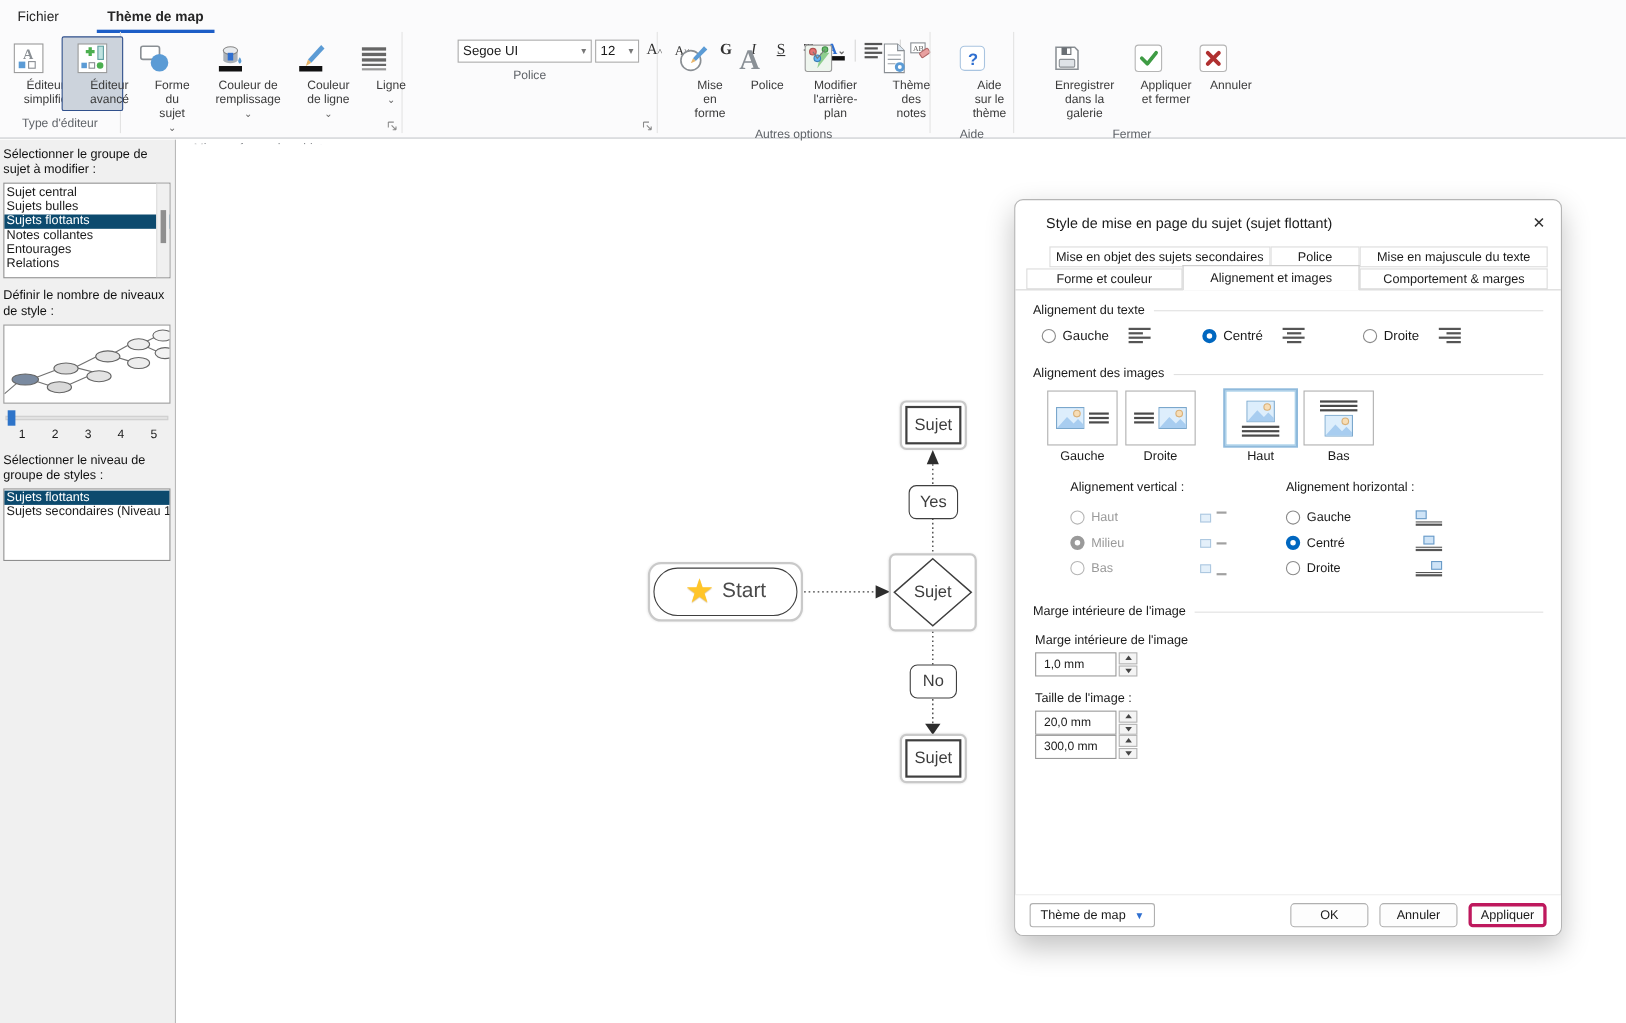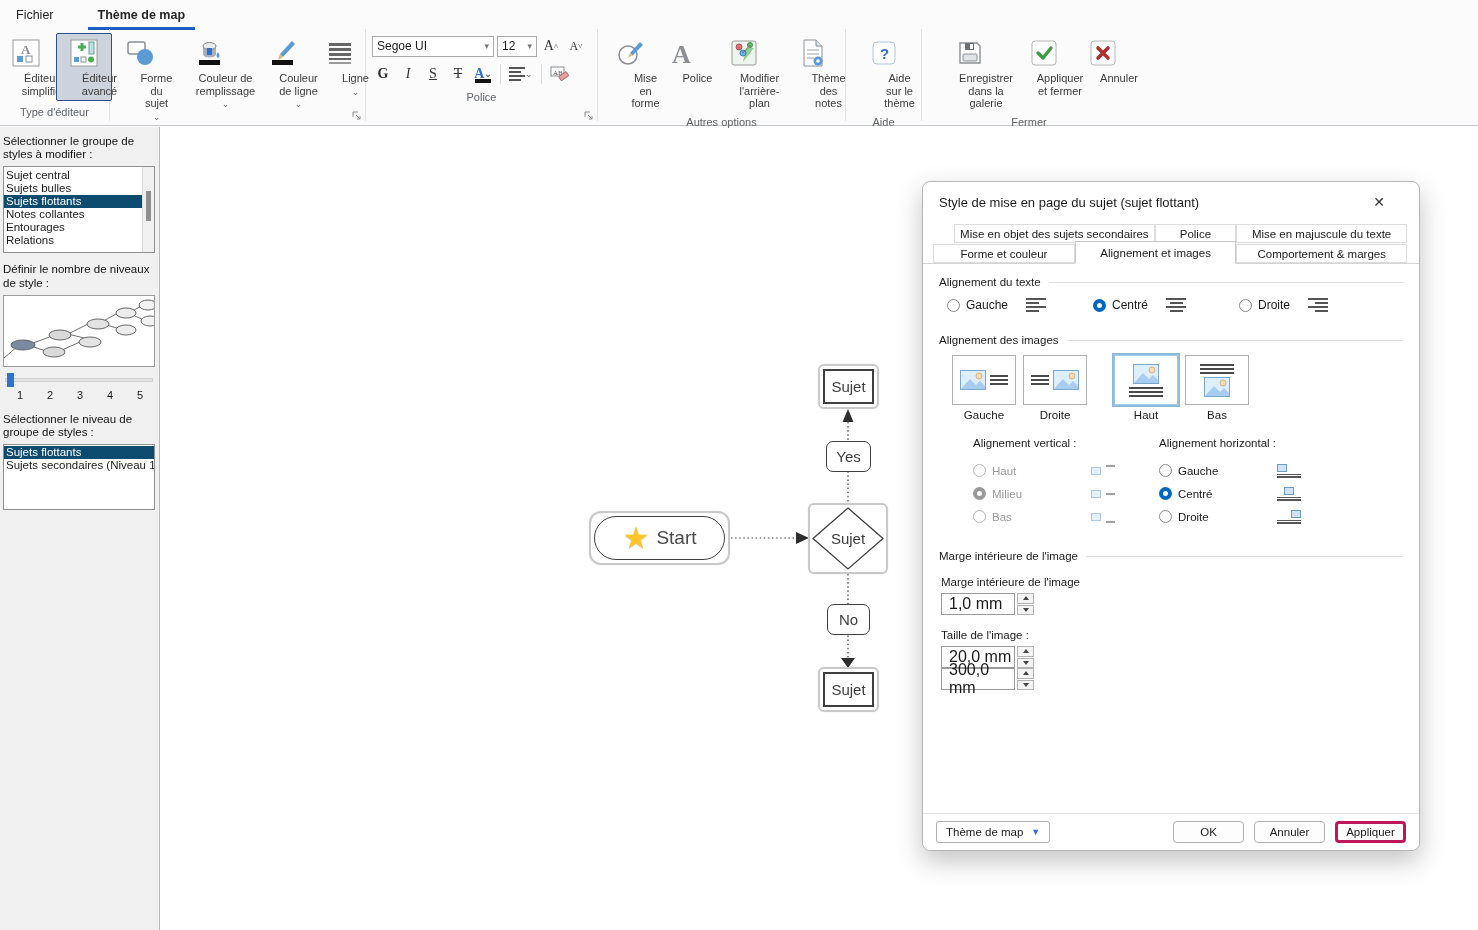--- a/index.html
+++ b/index.html
@@ -18,21 +18,21 @@
   .rgroup { position:relative; display:flex; flex-direction:column; border-right:1px solid #e3e3e3; padding:2px 4px 0 4px; }
   .rgroup-content { display:flex; flex:1; align-items:flex-start; gap:2px; padding-top:2px; }
   .rgroup-label { text-align:center; font-size:11px; color:#5f6368; padding:2px 0 3px; }
   .rbtn { display:flex; flex-direction:column; align-items:center; width:56px; padding:3px 1px;
           border:1px solid transparent; border-radius:2px; }
   .rbtn .ric { height:32px; display:flex; align-items:center; justify-content:center; }
   .rbtn .rlabel { font-size:11px; line-height:1.15; text-align:center; color:#3b3b3b; margin-top:3px;margin-left:32px; }
   .rbtn.selected { background:#ccd3dc; border:1px solid #30508c; }
   .chev { font-size:9px; color:#666; line-height:1; }
   .launcher { position:absolute; right:3px; bottom:4px; width:10px; height:10px; }
-  .fontgrid { display:flex; flex-direction:column; gap:6px; padding:4px 2px; }
+  .fontgrid { display:flex; gap:18px; padding:4px 2px;margin-left:44px; }
   .fontrow { display:flex; align-items:center; gap:3px; }
   .combo { border:1px solid #ababab; background:#fff; height:21px; display:flex;
            align-items:center; font-size:12px; padding:0 4px; justify-content:space-between; }
   .combo .carrow { color:#777; font-size:9px; margin-left:6px; }
   .sbtn { min-width:22px; height:22px; display:flex; align-items:center; justify-content:center;
           font-family:"Liberation Serif", serif; font-size:14px; color:#333; padding:0 2px; }
   .sbtn.b { font-weight:bold; }
   .sbtn.i { font-style:italic; }
   .sbtn.u { text-decoration:underline; }
   .sbtn.s { text-decoration:line-through; }
@@ -75,22 +75,22 @@
                  font-size:15px; color:#3d3d3d; }
   .start-inner { position:absolute; inset:3px; border:1.4px solid #3f3f3f; border-radius:25px;
                  background:#fff; display:flex; align-items:center; justify-content:center; gap:7px; }
   .star { color:#ffc529; font-size:30px; line-height:1; text-shadow:0 1px 1px rgba(180,120,0,.45); }
   .start-txt { font-size:19px; color:#4a4a4a; }
 
   
   .dialog { position:absolute; left:922px; top:181px; width:498px; height:670px; background:#fff;
             border:1px solid #b5b5b5; border-radius:8px; box-shadow:0 10px 26px rgba(0,0,0,.24);
             font-size:12px; }
-  .dlg-title { display:flex; justify-content:space-between; align-items:center; padding:10px 28px 4px 16px;
-               font-size:13px; }
+  .dlg-title { display:flex; justify-content:space-between; align-items:center; padding:10px 8px 4px 16px;
+               font-size:13px;margin-left:12px; }
   .dlg-close { font-size:14px; color:#333; padding:2px 6px; }
   .tabrow { display:flex; position:relative; }
   .tabrow1 { margin:8px 12px 0 31px; }
   .tabrow2 { margin:0 12px 0 10px; }
   .dtab { height:19px; line-height:18px; text-align:center; font-size:11.5px; background:#fff;
           border:1px solid #dcdcdc; overflow:hidden; white-space:nowrap; }
   .tabrow1 .dtab:nth-child(1){ width:202px; } .tabrow1 .dtab:nth-child(2){ width:82px; }
   .tabrow1 .dtab:nth-child(3){ width:172px; }
   .tabrow2 .dtab:nth-child(1){ width:143px; margin-top:1px; }
   .tabrow2 .dtab:nth-child(3){ width:172px; margin-top:1px; }
@@ -117,42 +117,42 @@
   .imgbtn.col { flex-direction:column; gap:3px; }
   .threelines { display:flex; flex-direction:column; gap:2px; }
   .threelines i { display:block; height:2px; background:#4a4a4a; width:18px; }
   .threelines.wide i { width:34px; }
   .imglabels { display:flex; margin:4px 0 0 13px; font-size:11.5px; }
   .imglabels span { width:64px; text-align:center; }
   .imglabels span + span { margin-left:7px; }
   .imglabels span.sep { margin-left:27px; }
   .aligncols { display:flex; margin:16px 0 0 34px; }
   .acol { width:152px; }
-  .acol + .acol { margin-left:34px; }
+  .acol + .acol { margin-left:44px; }
   .acol-h { font-size:11.5px; margin-bottom:10px; }
   .acol .optrow { height:23px; }
   .acol .optrow .lbl { width:52px; }
   .acol .optrow .micon { margin-left:auto; margin-right:10px; }
   .dis-txt { color:#9a9a9a; }
   .micon { position:relative; width:24px; height:14px; }
   .micon .pic { position:absolute; width:10px; height:8px; background:#cfe4f7; border:1px solid #6b9cc8; }
   .micon .ln { position:absolute; height:2px; background:#555; }
   
   .mv .pic { left:0; top:3px; }
   .mv .ln { width:9px; right:0; }
   .mv.top .ln { top:1px; } .mv.mid .ln { top:6px; } .mv.bot .ln { bottom:1px; }
   
   .mh .ln { left:0; right:0; bottom:0; }
   .mh .ln2 { position:absolute; left:0; right:0; bottom:3px; height:1px; background:#555; }
   .mh .pic { top:0; }
   .mh.left .pic { left:0; } .mh.center .pic { left:7px; } .mh.right .pic { right:0; }
   .field-label { font-size:11.5px; margin:14px 0 5px 2px; }
   .spin { display:flex; margin-left:2px; }
   .spin-val { width:74px; height:22px; border:1px solid #999; background:#fff; display:flex;
-              align-items:center; padding-left:7px; font-size:16px; }
+              align-items:center; padding-left:7px; font-size:11px; }
   .spin-btns { width:17px; margin-left:2px; display:flex; flex-direction:column; gap:1px; height:22px; }
   .spin-btn { flex:1; border:1px solid #b3b3b3; background:#f4f4f4; display:flex; align-items:center; justify-content:center; }
   .tri-up { width:0; height:0; border-left:3px solid transparent; border-right:3px solid transparent; border-bottom:4px solid #444; }
   .tri-dn { width:0; height:0; border-left:3px solid transparent; border-right:3px solid transparent; border-top:4px solid #444; }
   .sect { margin-top:22px; }
   .dlg-footer { position:absolute; left:0; right:0; bottom:0; height:37px; border-top:1px solid #e4e4e4;
                 display:flex; align-items:center; padding:0 13px; background:#fff; border-radius:0 0 8px 8px; }
   .theme-btn { display:flex; align-items:center; gap:8px; height:22px; border:1px solid #b0b0b0;
                border-radius:3px; padding:0 9px; font-size:11.5px; background:#fff; }
   .theme-btn .dd { color:#2f6fd0; font-size:9px; }
@@ -411,21 +411,21 @@
           </span>
           <span class="rlabel">Annuler</span>
         </div>
       </div>
       <div class="rgroup-label">Fermer</div>
     </div>
   </div>
 </div>
 
 <div class="sidebar">
-  <div class="sb-label">Sélectionner le groupe de styles à modifier :</div>
+  <div class="sb-label">Sélectionner le groupe de sujet à modifier :</div>
   <div class="listbox lb1">
     <div class="li">Sujet central</div>
     <div class="li">Sujets bulles</div>
     <div class="li sel">Sujets flottants</div>
     <div class="li">Notes collantes</div>
     <div class="li">Entourages</div>
     <div class="li">Relations</div>
     <div class="scroll">
         <div class="thumb"></div>
       </div>

